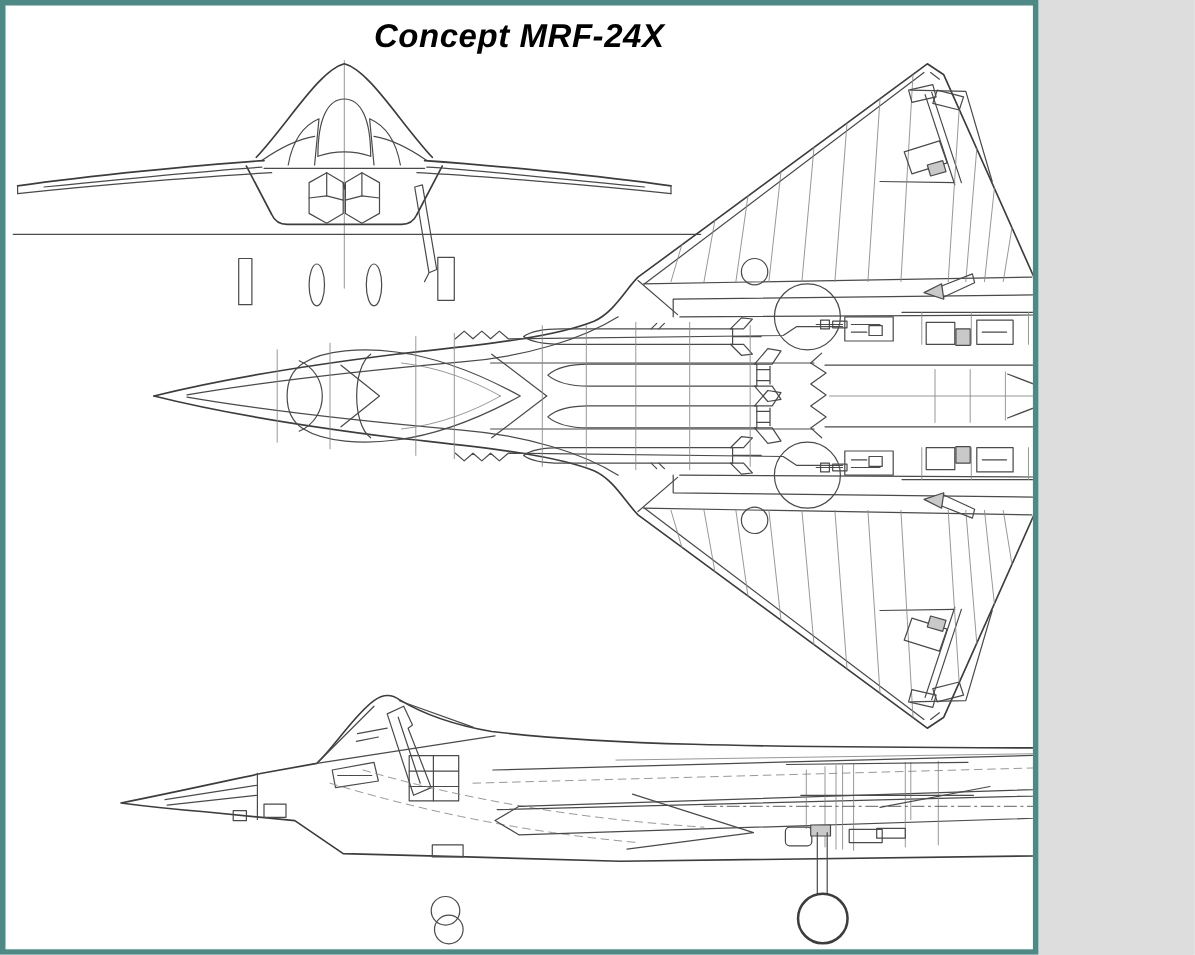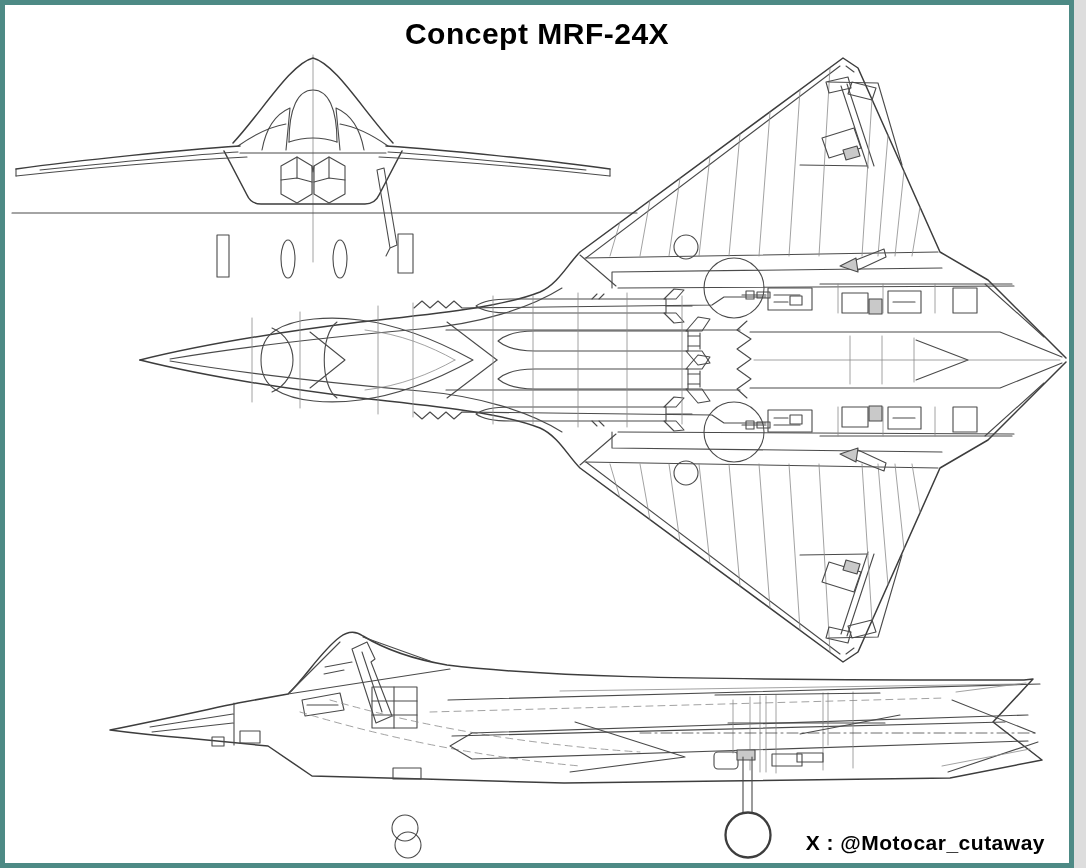--- a/index.html
+++ b/index.html
@@ -6,26 +6,27 @@
     --border:#4d8a85;
     --ink:#4a4a4a;
     --ink-dark:#3d3d3d;
     --ink-light:#8a8a8a;
     --background:#ffffff;
     --text:#000000;
   }
   html,body{margin:0;padding:0;background:#ddd;}
   .frame{
     position:relative;
-    width:1074px;height:868px;
+    width:944px;height:868px;
     box-sizing:border-box;
     background:var(--background);
     border:5px solid var(--border);
     overflow:hidden;
     font-family:"Liberation Sans", sans-serif;
+    font-style:italic;
   }
   .frame svg{position:absolute;left:-5px;top:-5px;width:1086px;height:868px;}
   .title{
     position:absolute;top:12px;left:0;right:0;
     text-align:center;
     font-size:30px;font-weight:bold;color:var(--text);
     letter-spacing:0.5px;
   }
   .credit{
     position:absolute;right:24px;bottom:8px;
@@ -246,14 +247,13 @@
 
       <g>
         <rect x="393" y="768" width="28" height="11"></rect>
         <circle cx="405" cy="828" r="13"></circle>
         <circle cx="408" cy="845" r="13"></circle>
       </g>
     </g>
   </svg>
 
   <div class="title">Concept MRF-24X</div>
-  <div class="credit">X : @Motocar_cutaway</div>
 </div>
 
 </body></html>

